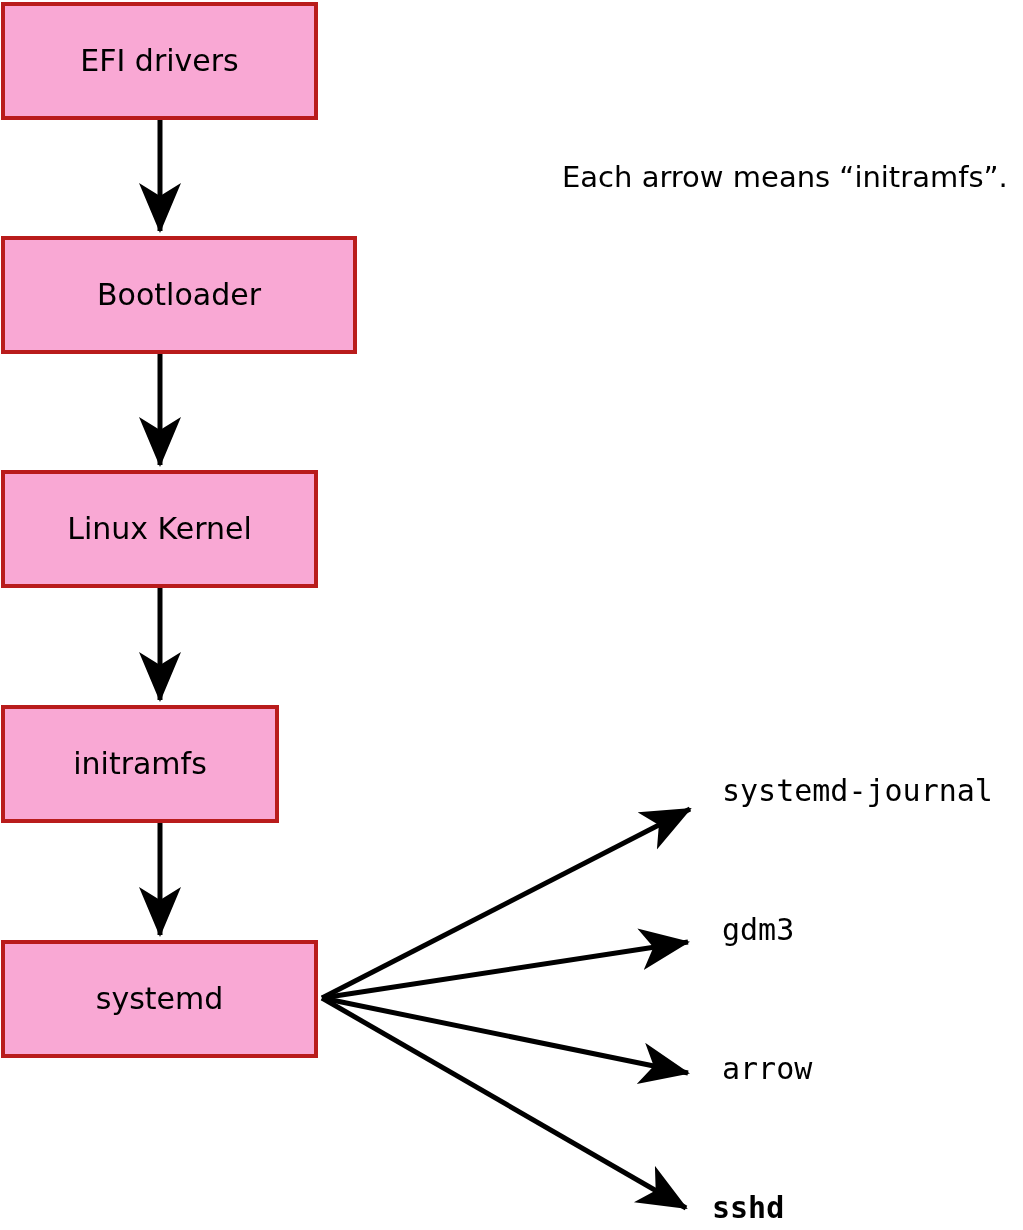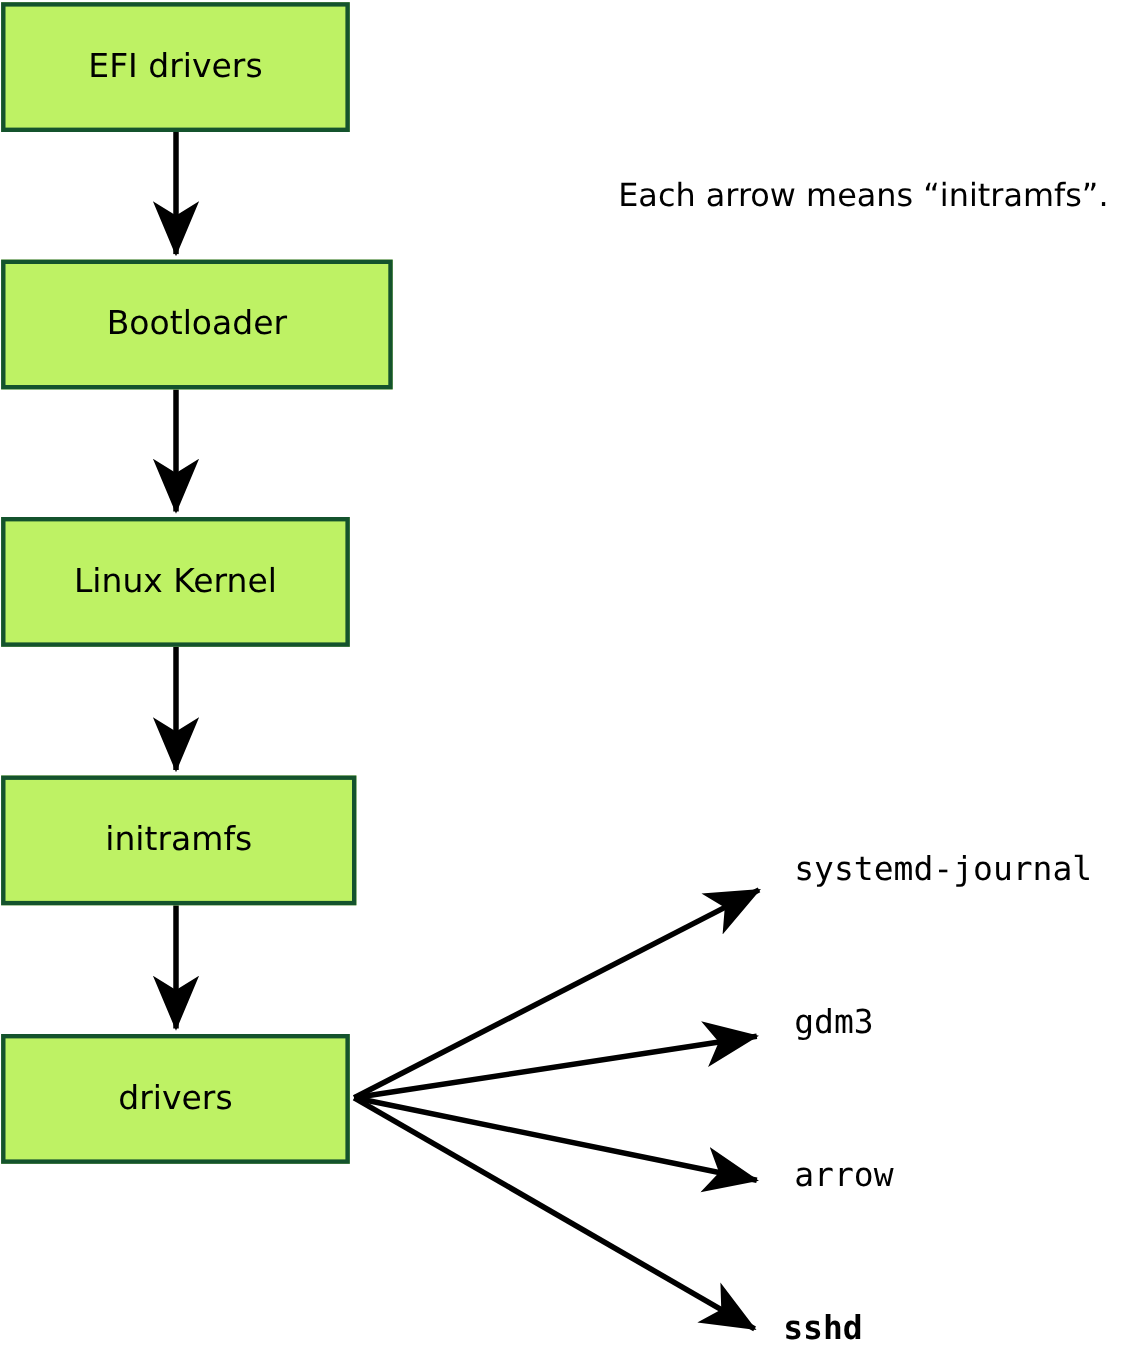--- a/index.html
+++ b/index.html
@@ -22,22 +22,22 @@
   #diagram-svg {
     position: absolute;
     left: 0;
     top: 0;
     width: 1023px;
     height: 1230px;
   }
   .node-box {
     position: absolute;
     box-sizing: border-box;
-    border: 4px solid #14532d;
-    background: #bef264;
+    border: 4px solid #b91c1c;
+    background: #f9a8d4;
     display: flex;
     align-items: center;
     justify-content: center;
   }
   .node-label {
     font-family: "DejaVu Sans", "Liberation Sans", sans-serif;
     font-size: 30px;
     line-height: 1;
     color: #000000;
     white-space: nowrap;
@@ -92,26 +92,26 @@
   </div>
 
   <div class="node-box" style="left:1px; top:236px; width:356px; height:118px;">
     <span class="node-label">Bootloader</span>
   </div>
 
   <div class="node-box" style="left:1px; top:470px; width:317px; height:118px;">
     <span class="node-label">Linux Kernel</span>
   </div>
 
-  <div class="node-box" style="left:1px; top:705px; width:323px; height:118px;">
+  <div class="node-box" style="left:1px; top:705px; width:278px; height:118px;">
     <span class="node-label">initramfs</span>
   </div>
 
   <div class="node-box" style="left:1px; top:940px; width:317px; height:118px;">
-    <span class="node-label">drivers</span>
+    <span class="node-label">systemd</span>
   </div>
 
   <div class="leaf-label" style="left:722px; top:776px;">systemd-journal</div>
 
   <div class="leaf-label" style="left:722px; top:915px;">gdm3</div>
 
   <div class="leaf-label" style="left:722px; top:1054px;">arrow</div>
 
   <div class="leaf-label" style="left:712px; top:1193px;font-weight:bold;">sshd</div>
 

